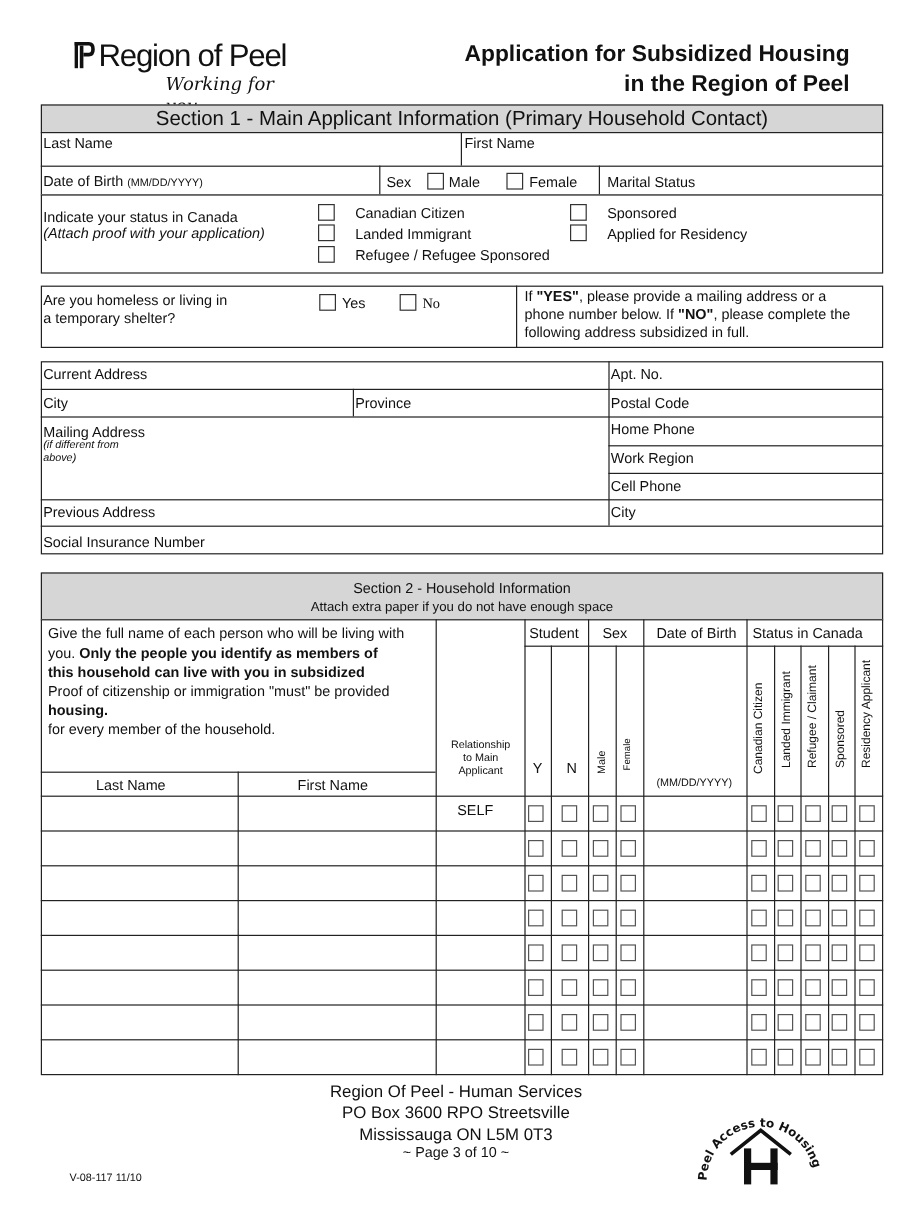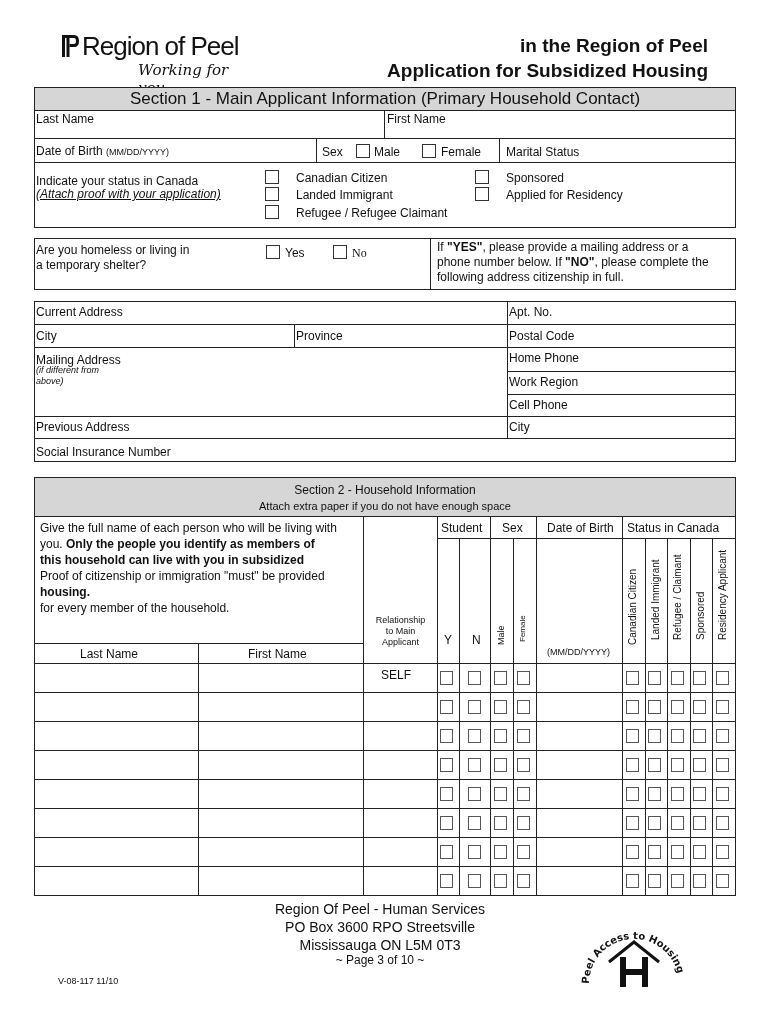--- a/index.html
+++ b/index.html
@@ -25,22 +25,22 @@
   <svg width="18" height="22" style="position:absolute;left:2px;top:4px;" viewBox="0 0 18 22">
     <rect x="0" y="0" width="3" height="22" fill="#111"></rect>
     <rect x="4.5" y="3" width="3" height="19" fill="#111"></rect>
     <path d="M0 0 H12 Q17 0 17 6 Q17 12 12 12 H7.5 V9 H12 Q14 9 14 6 Q14 3 12 3 H0 Z" fill="#111"></path>
   </svg>
   <span style="position:absolute;left:22px;top:0px;font-size:26px;letter-spacing:-1px;font-family:'Liberation Sans',sans-serif;">Region of Peel</span>
   <span style="position:absolute;left:78px;top:30px;font-size:15px;font-style:italic;font-family:'DejaVu Serif',serif;">Working for you</span>
 </div>
 
 <div class="abs" style="right:62px;top:33px;text-align:right;font-weight:bold;font-size:19px;line-height:25px;">
+  <div>Application for Subsidized Housing</div>
   <div>in the Region of Peel</div>
-  <div>Application for Subsidized Housing</div>
 </div>
 
 <div class="sechead" style="left:34px;top:87px;width:702px;height:24px;">
   <span style="font-size:17px;line-height:22px;">Section 1 - Main Applicant Information (Primary Household Contact)</span>
 </div>
 
 <div class="box" style="left:34px;top:110px;width:702px;height:53px;"></div>
 <div class="hl" style="left:34px;top:138px;width:702px;"></div>
 <div class="vl" style="left:384px;top:110px;height:28px;"></div>
 <div class="vl" style="left:316px;top:138px;height:25px;"></div>
@@ -59,44 +59,44 @@
 <span class="lbl" style="left:322px;top:145px;">Sex</span>
 <div class="cb" style="left:356px;top:144px;"></div>
 <span class="lbl" style="left:374px;top:145px;">Male</span>
 <div class="cb" style="left:422px;top:144px;"></div>
 <span class="lbl" style="left:441px;top:145px;">Female</span>
 <div class="fieldarea" style="left:501px;top:140px;width:234px;height:22px;"></div>
 <span class="lbl" style="left:506px;top:145px;">Marital Status</span>
 
 <div class="box" style="left:34px;top:162px;width:702px;height:66px;"></div>
 <span class="lbl" style="left:36px;top:174px;">Indicate your status in Canada</span>
-<span class="lbl it" style="left:36px;top:187px;text-decoration:underline;">(Attach proof with your application)</span>
+<span class="lbl it" style="left:36px;top:187px;">(Attach proof with your application)</span>
 <div class="cb" style="left:265px;top:170px;"></div>
 <span class="lbl" style="left:296px;top:171px;">Canadian Citizen</span>
 <div class="cb" style="left:265px;top:187px;"></div>
 <span class="lbl" style="left:296px;top:188px;">Landed Immigrant</span>
 <div class="cb" style="left:265px;top:205px;"></div>
-<span class="lbl" style="left:296px;top:206px;">Refugee / Refugee Claimant</span>
+<span class="lbl" style="left:296px;top:206px;">Refugee / Refugee Sponsored</span>
 <div class="cb" style="left:475px;top:170px;"></div>
 <span class="lbl" style="left:506px;top:171px;">Sponsored</span>
 <div class="cb" style="left:475px;top:187px;"></div>
 <span class="lbl" style="left:506px;top:188px;">Applied for Residency</span>
 
 <div class="box" style="left:34px;top:238px;width:702px;height:52px;"></div>
 <div class="vl" style="left:430px;top:238px;height:52px;"></div>
 <span class="lbl" style="left:36px;top:243px;">Are you homeless or living in</span>
 <span class="lbl" style="left:36px;top:258px;">a temporary shelter?</span>
 <div class="cb" style="left:266px;top:245px;"></div>
 <span class="lbl" style="left:285px;top:246px;">Yes</span>
 <div class="cb" style="left:333px;top:245px;"></div>
 <span class="lbl" style="left:352px;top:246px;font-family:Liberation Serif, serif;">No</span>
 <div class="abs" style="left:437px;top:240px;font-size:12px;line-height:15px;">
   <div><span>If </span><b>"YES"</b><span>, please provide a mailing address or a</span></div>
   <div><span>phone number below. If </span><b>"NO"</b><span>, please complete the</span></div>
-  <div>following address citizenship in full.</div>
+  <div>following address subsidized in full.</div>
 </div>
 
 <div class="box" style="left:34px;top:301px;width:702px;height:161px;"></div>
 <div class="vl" style="left:507px;top:301px;height:137px;"></div>
 <div class="vl" style="left:294px;top:324px;height:23px;"></div>
 <div class="hl" style="left:34px;top:324px;width:702px;"></div>
 <div class="hl" style="left:34px;top:347px;width:702px;"></div>
 <div class="hl" style="left:507px;top:371px;width:229px;"></div>
 <div class="hl" style="left:507px;top:394px;width:229px;"></div>
 <div class="hl" style="left:34px;top:416px;width:702px;"></div>

